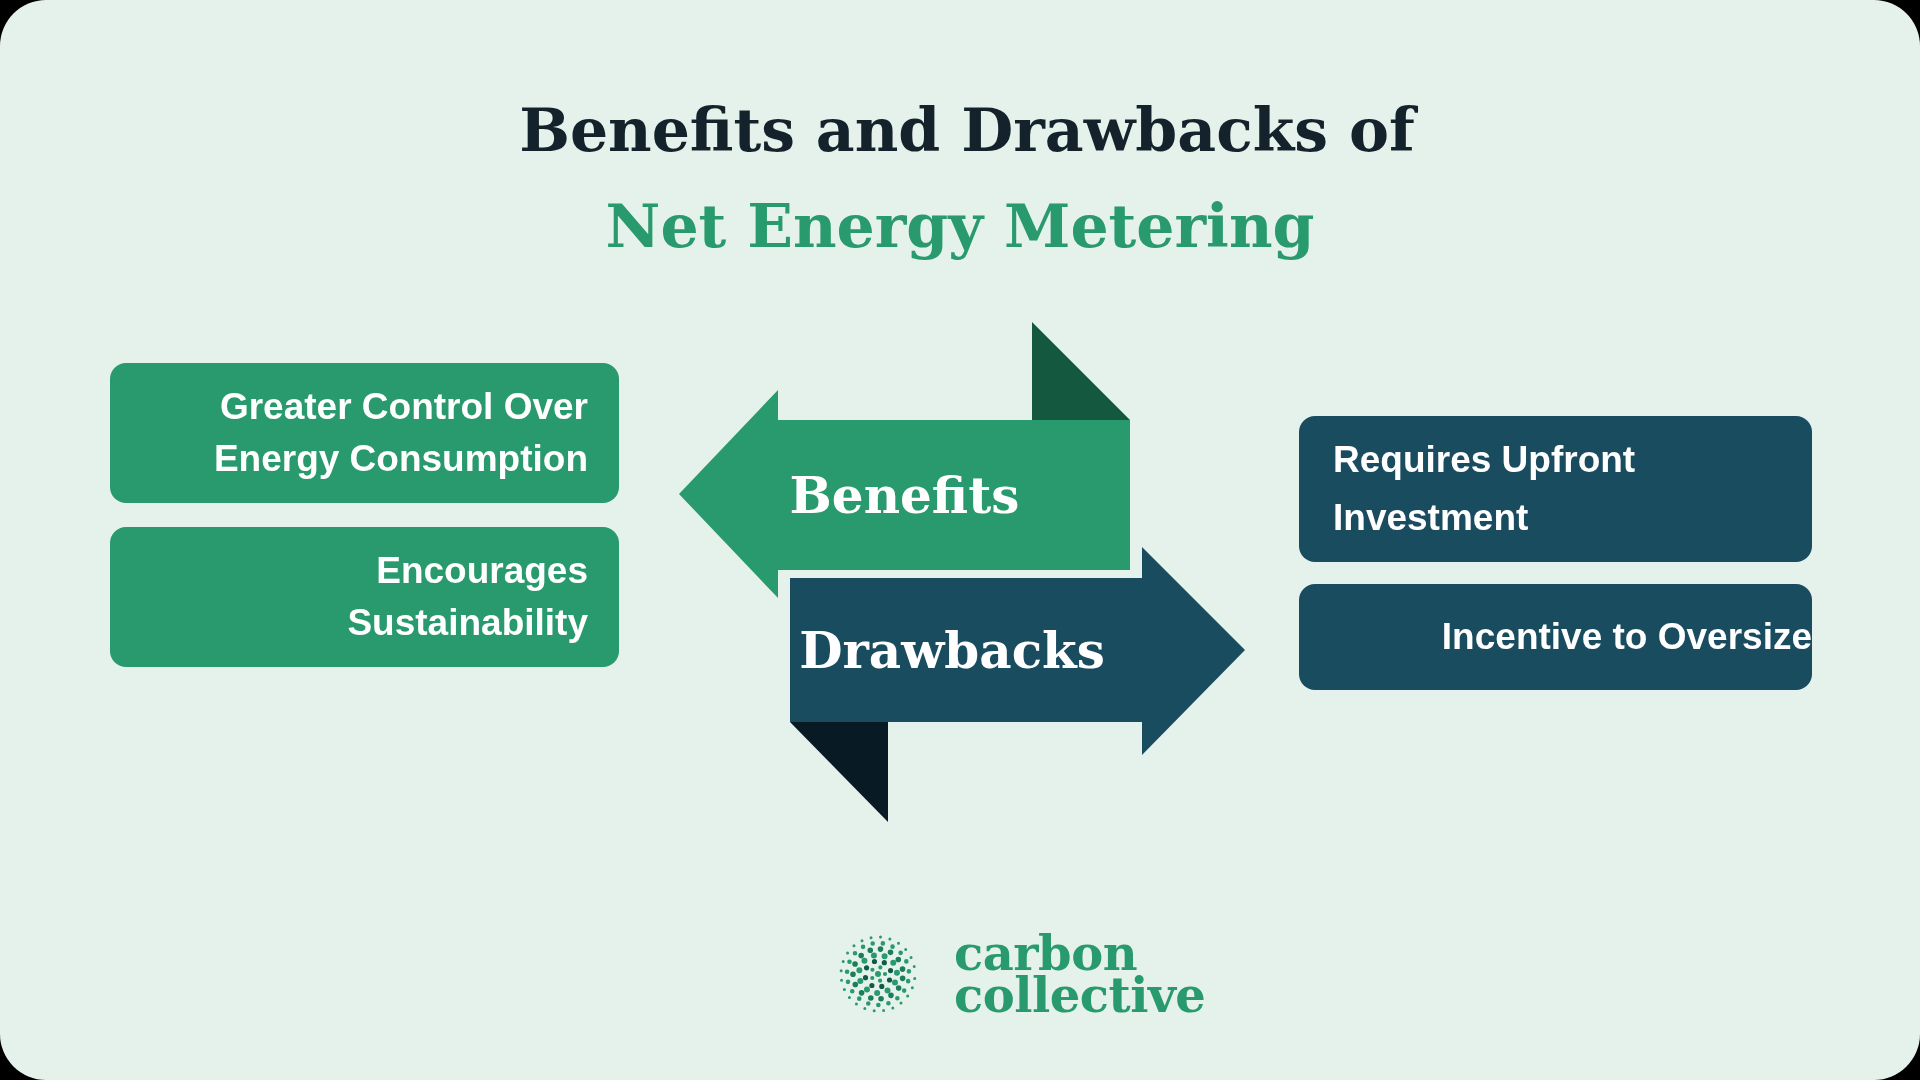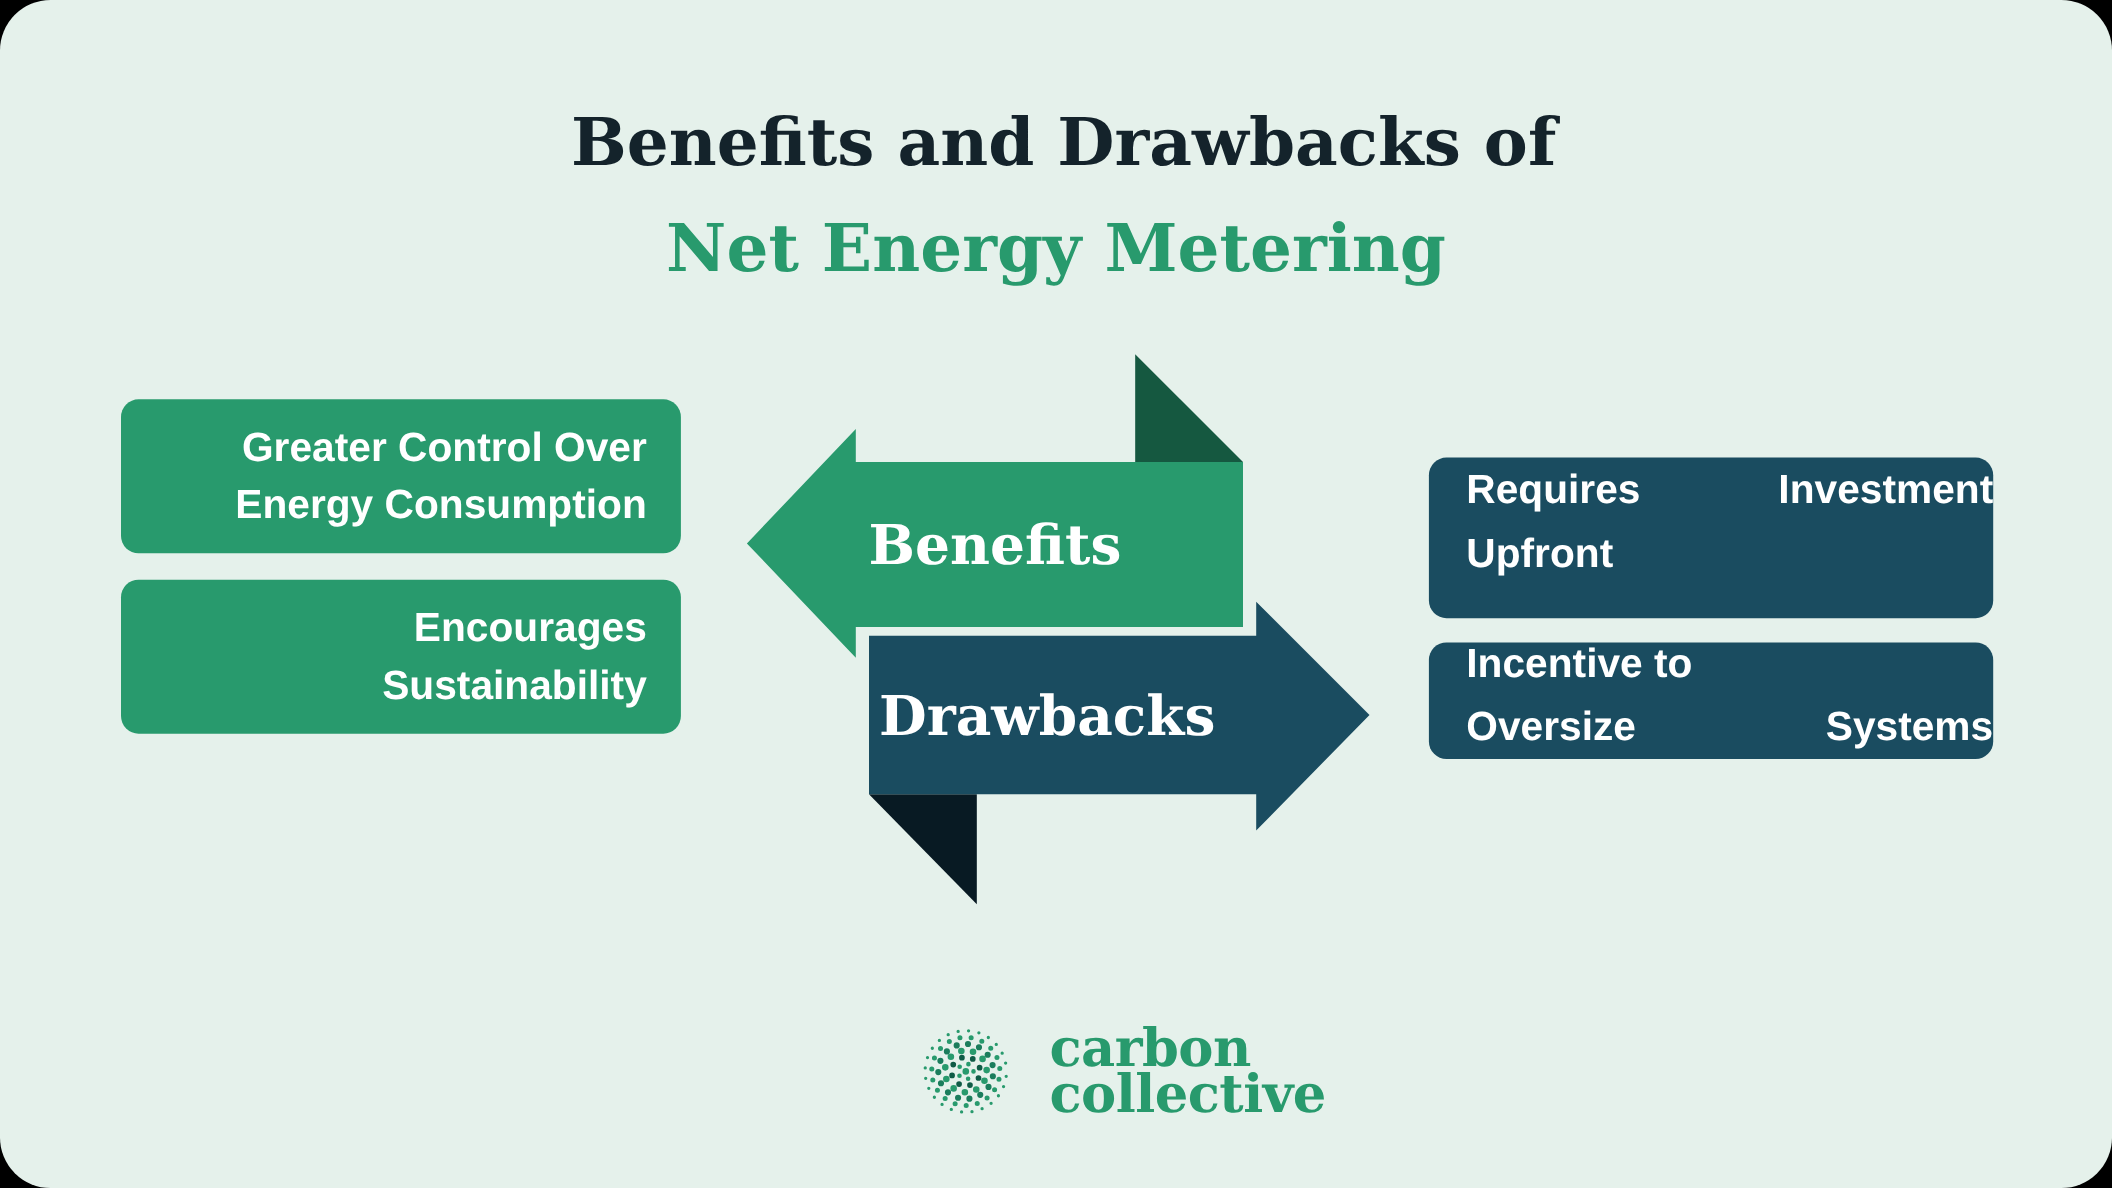--- a/index.html
+++ b/index.html
@@ -55,20 +55,21 @@
   .b3 { top: 690px; height: 90px; }
 
   
   .dbox {
     position: absolute;
     left: 1299px;
     width: 513px;
     background: #1A4C60;
     border-radius: 16px;
     display: flex;
+    flex-direction: column;
     justify-content: center;
     box-sizing: border-box;
     padding-left: 34px;
     text-align: left;
     color: #FFFFFF;
     font-weight: 700;
     font-size: 37px;
   }
   .dbox .line { line-height: 58px; }
   .r1 { top: 416px; height: 146px; }
@@ -142,21 +143,20 @@
   </svg>
   <div class="arrow-label benefits-label">Benefits</div>
   <div class="arrow-label drawbacks-label">Drawbacks</div>
 
   <div class="dbox r1">
     <div class="line">Requires Upfront</div>
     <div class="line">Investment</div>
   </div>
   <div class="dbox r2">
     <div class="line">Incentive to Oversize</div>
-    <div class="line">Systems</div>
   </div>
 
   <div class="logo">
     <svg width="90" height="90" viewBox="0 0 90 90" xmlns="http://www.w3.org/2000/svg" fill="none">
       <circle cx="45" cy="45" r="3" fill="#289A6D"></circle>
       <circle cx="45" cy="45" r="7" stroke="#289A6D" stroke-width="4.2" stroke-linecap="round" stroke-dasharray="0 8.8"></circle>
       <circle cx="45" cy="45" r="13" stroke="#0F5B46" stroke-width="5.2" stroke-linecap="round" stroke-dasharray="0 10.21" stroke-dashoffset="4"></circle>
       <circle cx="45" cy="45" r="19" stroke="#289A6D" stroke-width="6" stroke-linecap="round" stroke-dasharray="0 10.85" stroke-dashoffset="2"></circle>
       <circle cx="45" cy="45" r="25" stroke="#1B7D5C" stroke-width="5.6" stroke-linecap="round" stroke-dasharray="0 10.47" stroke-dashoffset="6"></circle>
       <circle cx="45" cy="45" r="31" stroke="#289A6D" stroke-width="4.6" stroke-linecap="round" stroke-dasharray="0 10.25" stroke-dashoffset="3"></circle>

